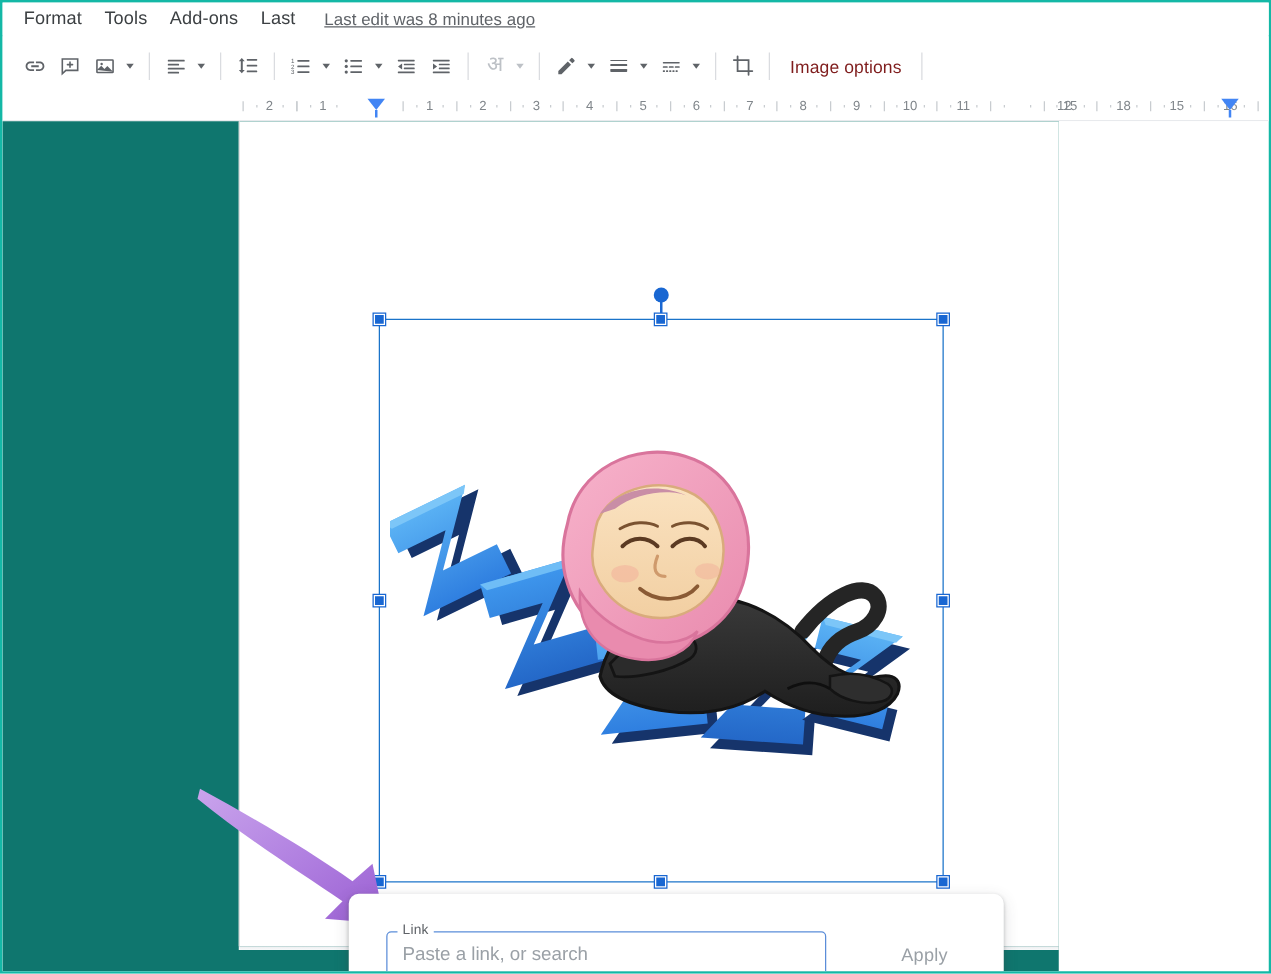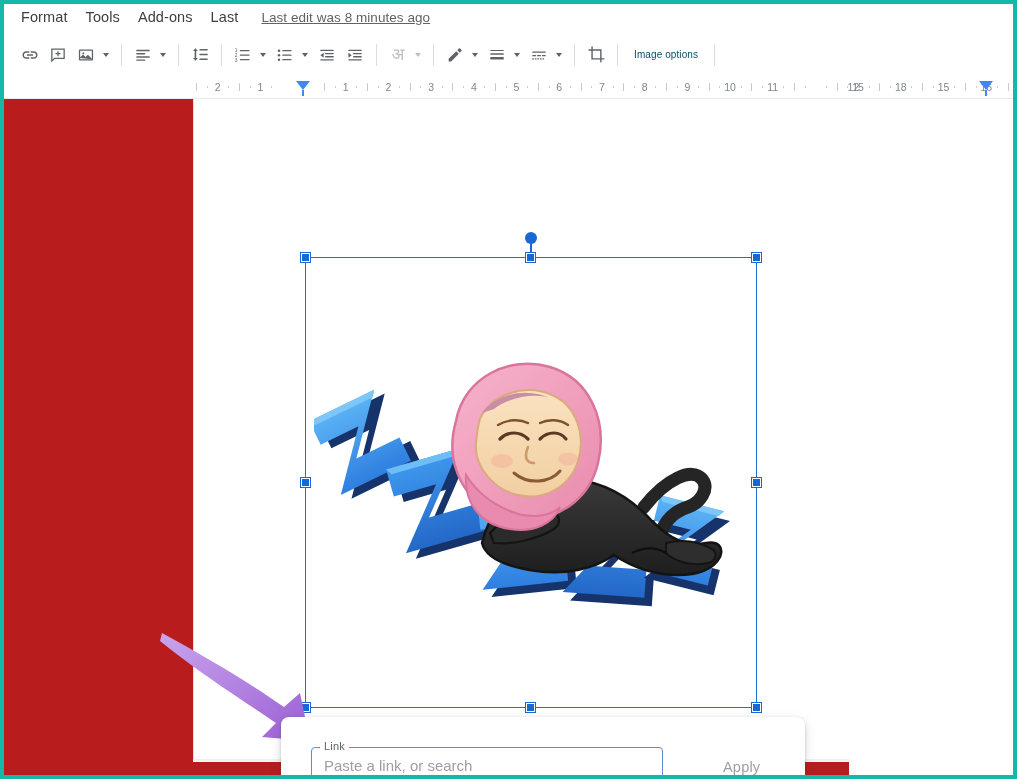--- a/index.html
+++ b/index.html
@@ -10,21 +10,21 @@
     overflow: hidden;
     font-family: "Liberation Sans", sans-serif;
     background: #ffffff;
   }
 
   #app {
     position: relative;
     width: 1017px;
     height: 779px;
     background: #ffffff;
-    border: 4px solid #14b8a6;
+    border: 2px solid #14b8a6;
     overflow: hidden;
   }
 
   
   .menubar {
     position: absolute;
     left: 0; top: 0;
     width: 1013px;
     height: 26px;
     display: flex;
@@ -85,22 +85,22 @@
     border-top: 4px solid #5f6368;
   }
   .caret-tri.light { border-top-color: #bdc1c6; }
   .tb-sep {
     width: 1px; height: 22px;
     background: #dadce0;
     margin: 0 7px;
     flex: 0 0 auto;
   }
   .tb-text {
-    font-size: 10px;
-    color: #0c4a6e;
+    font-size: 14px;
+    color: #7f1d1d;
     padding: 5px 9px;
     border-radius: 4px;
     cursor: pointer;
     display: flex;
     align-items: center;
     flex: 0 0 auto;
     letter-spacing: 0.1px;
   }
   .tb-text .caret-tri { margin-left: 6px; }
   .devanagari {
@@ -163,21 +163,21 @@
     background: #4285f4;
     transform: translateX(-50%);
   }
 
   
   .canvas {
     position: absolute;
     left: 0; top: 95px;
     width: 845px;
     height: 680px;
-    background: #b91c1c;
+    background: #0f766e;
     overflow: hidden;
   }
   .page {
     position: absolute;
     left: 189px; top: 0;
     width: 824px;
     height: 660px;
     background: #ffffff;
     border-left: 1px solid #e0e0e0;
     box-shadow: 0 0 0 0 rgba(0,0,0,0);

